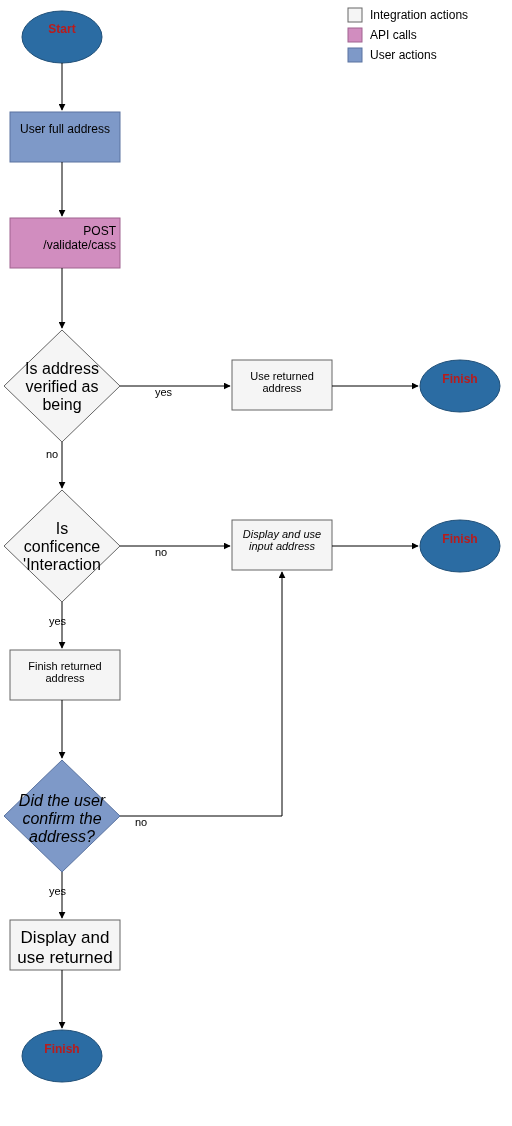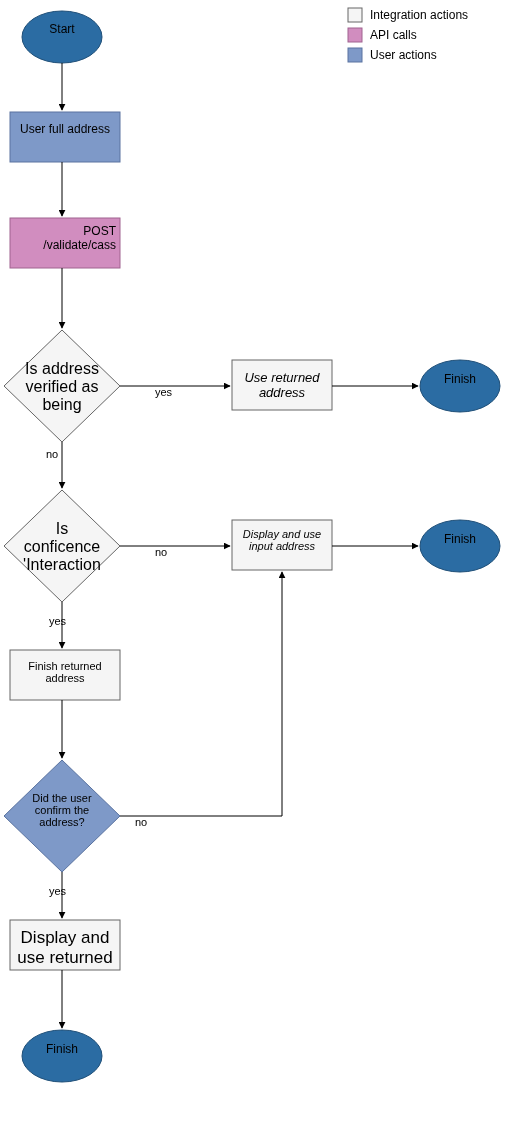--- a/index.html
+++ b/index.html
@@ -9,21 +9,21 @@
     font-family: Arial, Helvetica, sans-serif;
     font-size: 12px;
     color: #000000;
   }
   svg { display: block; }
   .node-text {
     font-family: Arial, Helvetica, sans-serif;
     font-size: 12px;
     text-align: center;
   }
-  .node-text-white { color: #000000; font-weight: normal; }
+  .node-text-white { color: #b91c1c; font-weight: bold; }
   .edge-label {
     font-family: Arial, Helvetica, sans-serif;
     font-size: 11px;
     fill: #000000;
   }
   .legend-label {
     font-family: Arial, Helvetica, sans-serif;
     font-size: 12px;
     fill: #000000;
   }
@@ -83,21 +83,21 @@
       <div xmlns="http://www.w3.org/1999/xhtml" class="node-text" style="font-size:16px;">Is address verified as being correct?</div>
     </foreignObject>
   </g>
 
   <line x1="120" y1="386" x2="230" y2="386" stroke="#000000" marker-end="url(#arrow)"></line>
   <text x="155" y="396" class="edge-label">yes</text>
 
   <g>
     <rect x="232" y="360" width="100" height="50" fill="#f5f5f5" stroke="#666666"></rect>
     <foreignObject x="236" y="370" width="92" height="36">
-      <div xmlns="http://www.w3.org/1999/xhtml" class="node-text" style="font-size:13px;font-style:italic;">Use returned address</div>
+      <div xmlns="http://www.w3.org/1999/xhtml" class="node-text" style="font-size:11px;">Use returned address</div>
     </foreignObject>
   </g>
 
   <line x1="332" y1="386" x2="418" y2="386" stroke="#000000" marker-end="url(#arrow)"></line>
 
   <g>
     <ellipse cx="460" cy="386" rx="40" ry="26" fill="#2b6ca3" stroke="#1f4f78"></ellipse>
     <foreignObject x="420" y="372" width="80" height="30">
       <div xmlns="http://www.w3.org/1999/xhtml" class="node-text node-text-white">Finish</div>
     </foreignObject>
@@ -140,21 +140,21 @@
     <foreignObject x="14" y="660" width="102" height="36">
       <div xmlns="http://www.w3.org/1999/xhtml" class="node-text" style="font-size:11px;">Finish returned address</div>
     </foreignObject>
   </g>
 
   <line x1="62" y1="700" x2="62" y2="758" stroke="#000000" marker-end="url(#arrow)"></line>
 
   <g>
     <polygon points="62,760 120,816 62,872 4,816" fill="#7e99c8" stroke="#5a73a0"></polygon>
     <foreignObject x="18" y="792" width="88" height="56">
-      <div xmlns="http://www.w3.org/1999/xhtml" class="node-text" style="font-size:11px;">Did the user confirm the address?</div>
+      <div xmlns="http://www.w3.org/1999/xhtml" class="node-text" style="font-size:16px;font-style:italic;">Did the user confirm the address?</div>
     </foreignObject>
   </g>
 
   <polyline points="120,816 282,816 282,572" fill="none" stroke="#000000" marker-end="url(#arrow)"></polyline>
   <text x="135" y="826" class="edge-label">no</text>
 
   <line x1="62" y1="872" x2="62" y2="918" stroke="#000000" marker-end="url(#arrow)"></line>
   <text x="49" y="895" class="edge-label">yes</text>
 
   <g>

